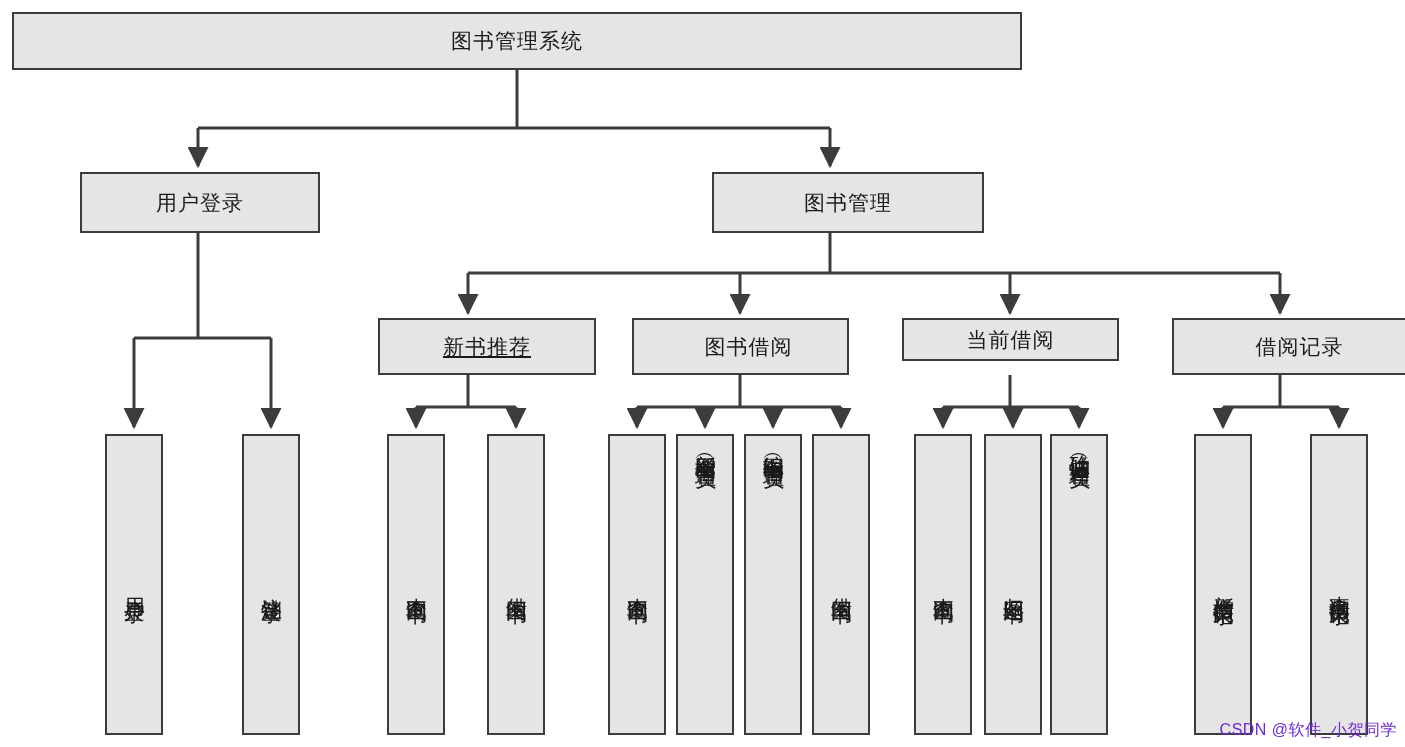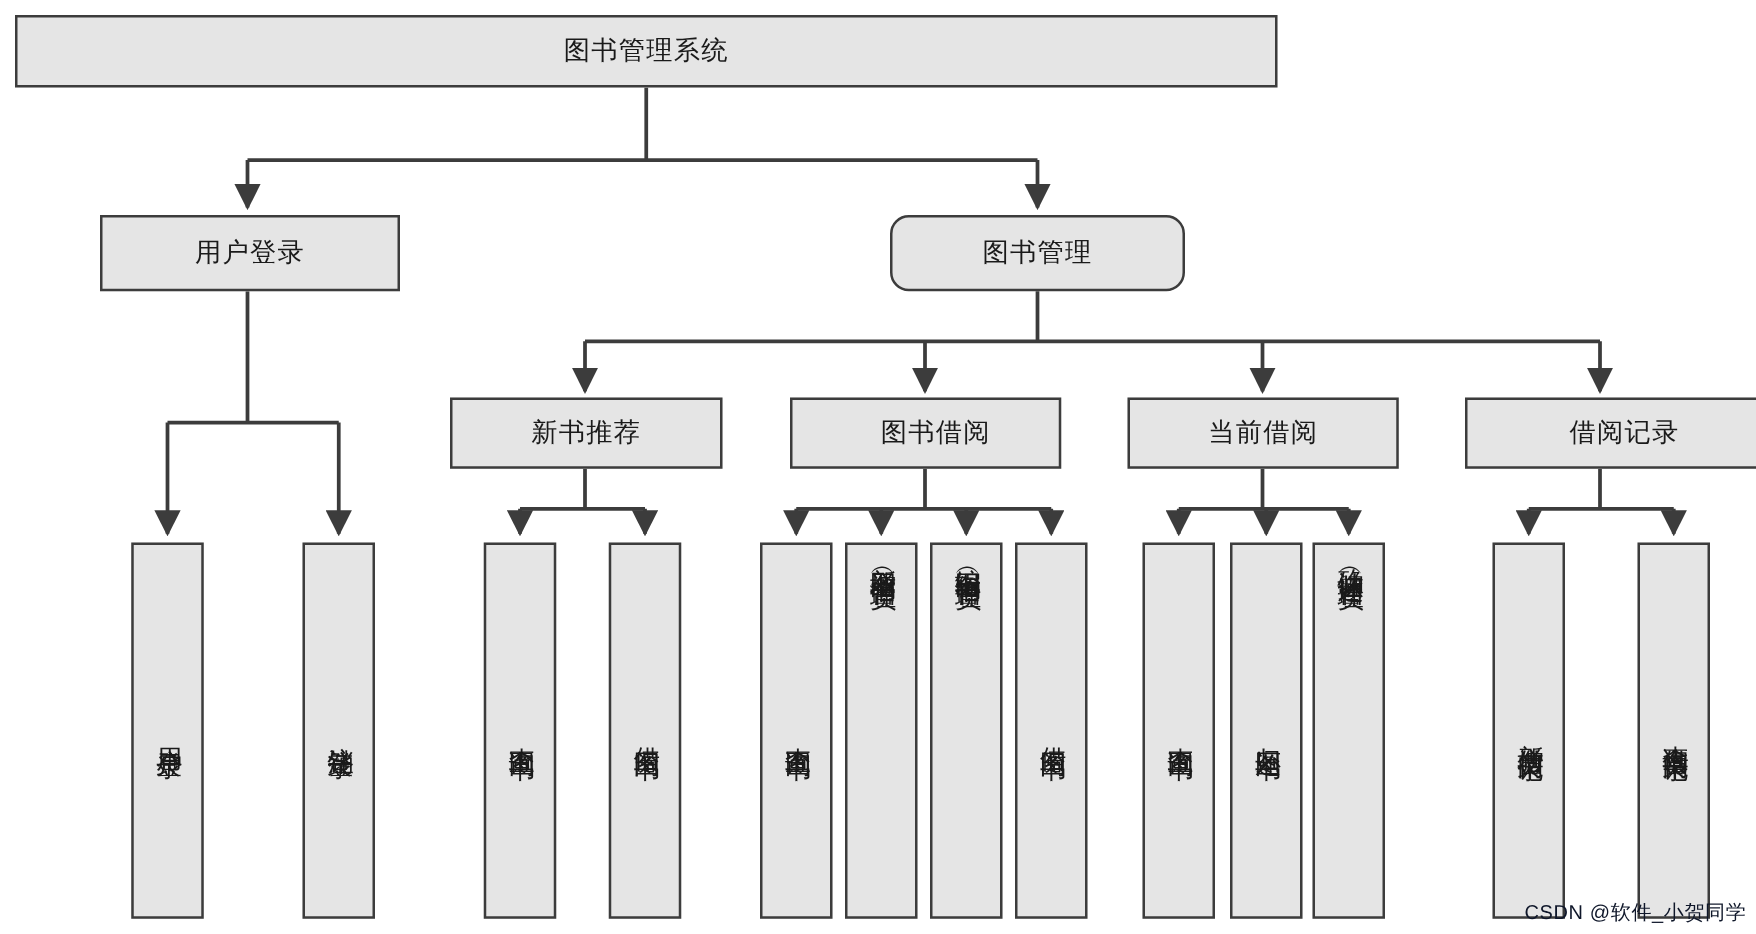--- a/index.html
+++ b/index.html
@@ -59,21 +59,21 @@
   }
   .leaf.center-v {
     align-items: center;
     padding-top: 0;
   }
   .watermark {
     position: absolute;
     right: 8px;
     bottom: 6px;
     font-size: 16px;
-    color: #0f172a;
+    color: #6d28d9;
     z-index: 5;
     white-space: nowrap;
     letter-spacing: 0.5px;
   }
 </style>
 </head>
 <body>
 
 <div id="canvas">
 
@@ -130,33 +130,33 @@
   </svg>
 
   <div class="node node-h" style="left:12px; top:12px; width:1010px; height:58px;">
     <span>图书管理系统</span>
   </div>
 
   <div class="node node-h" style="left:80px; top:172px; width:240px; height:61px;">
     <span>用户登录</span>
   </div>
 
-  <div class="node node-h" style="left:712px; top:172px; width:236px; height:61px;border-radius:15px;">
+  <div class="node node-h" style="left:712px; top:172px; width:272px; height:61px;">
     <span>图书管理</span>
   </div>
 
-  <div class="node node-h" style="left:360px; top:318px; width:218px; height:57px;">
+  <div class="node node-h" style="left:378px; top:318px; width:218px; height:57px;text-decoration:underline;">
     <span>新书推荐</span>
   </div>
 
   <div class="node node-h" style="left:632px; top:318px; width:217px; height:57px;padding-left:16px;">
     <span>图书借阅</span>
   </div>
 
-  <div class="node node-h" style="left:902px; top:318px; width:217px; height:57px;">
+  <div class="node node-h" style="left:902px; top:318px; width:217px; height:43px;">
     <span>当前借阅</span>
   </div>
 
   <div class="node node-h" style="left:1172px; top:318px; width:255px; height:57px;">
     <span>借阅记录</span>
   </div>
 
   <div class="node leaf center-v" style="left:105px; top:434px; width:58px; height:301px;">
     <span class="node-v">用户登录</span>
   </div>

